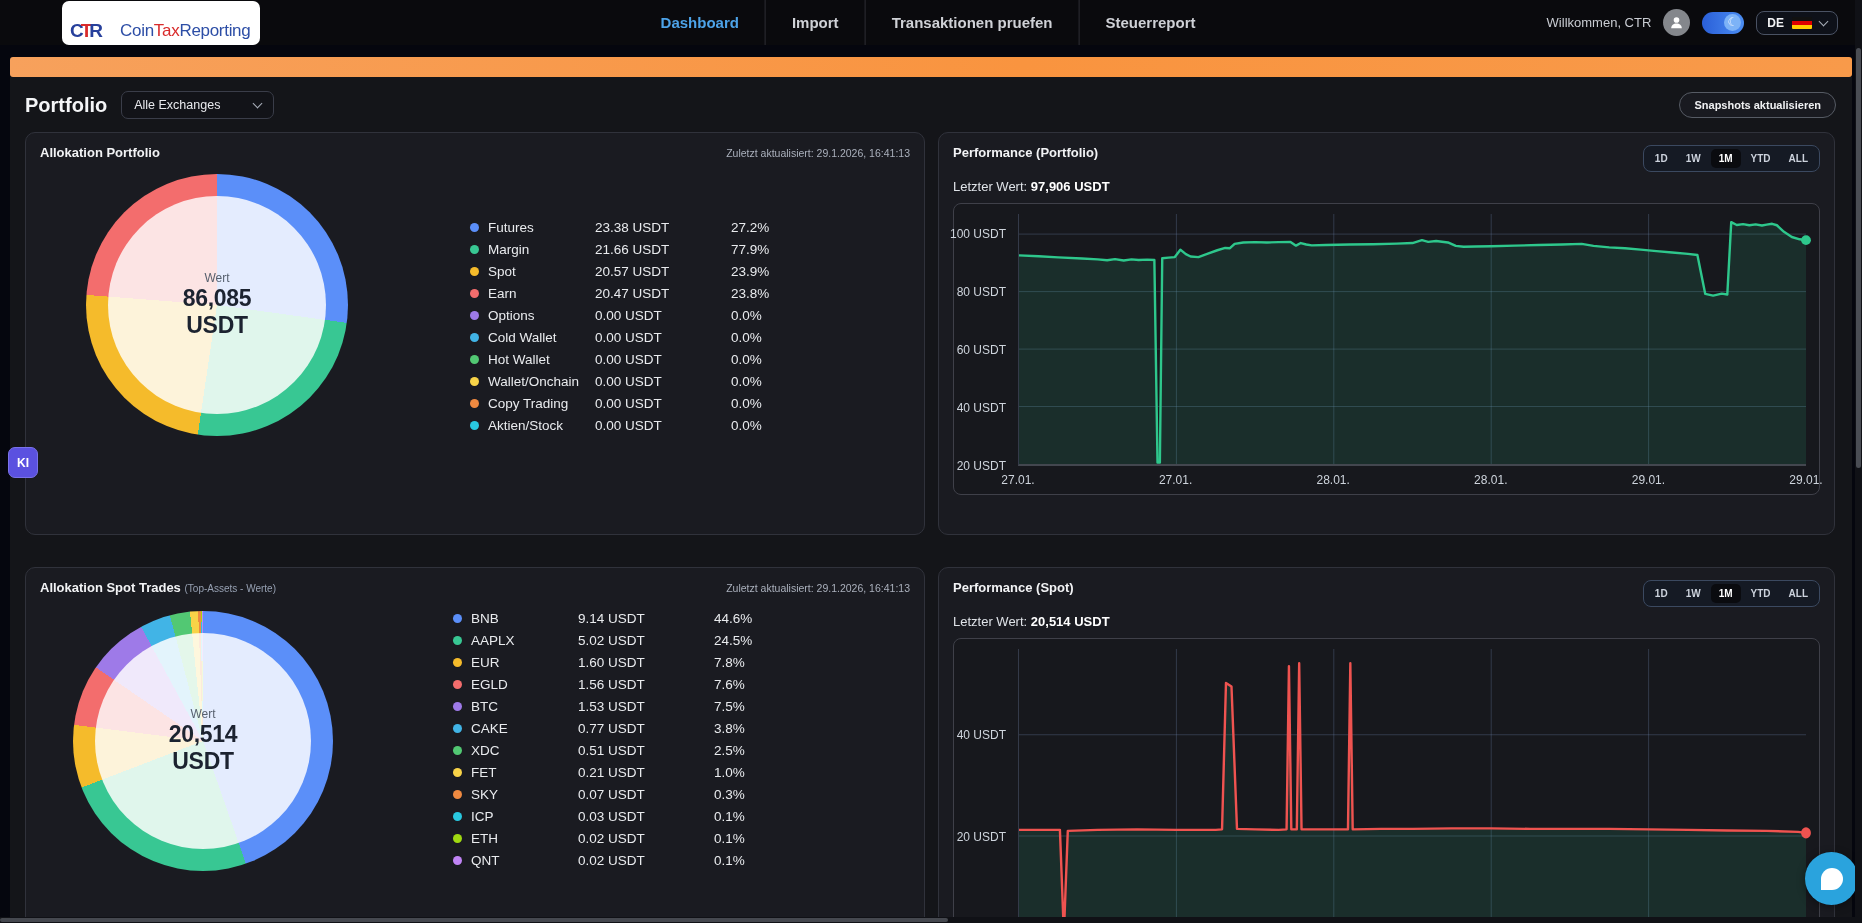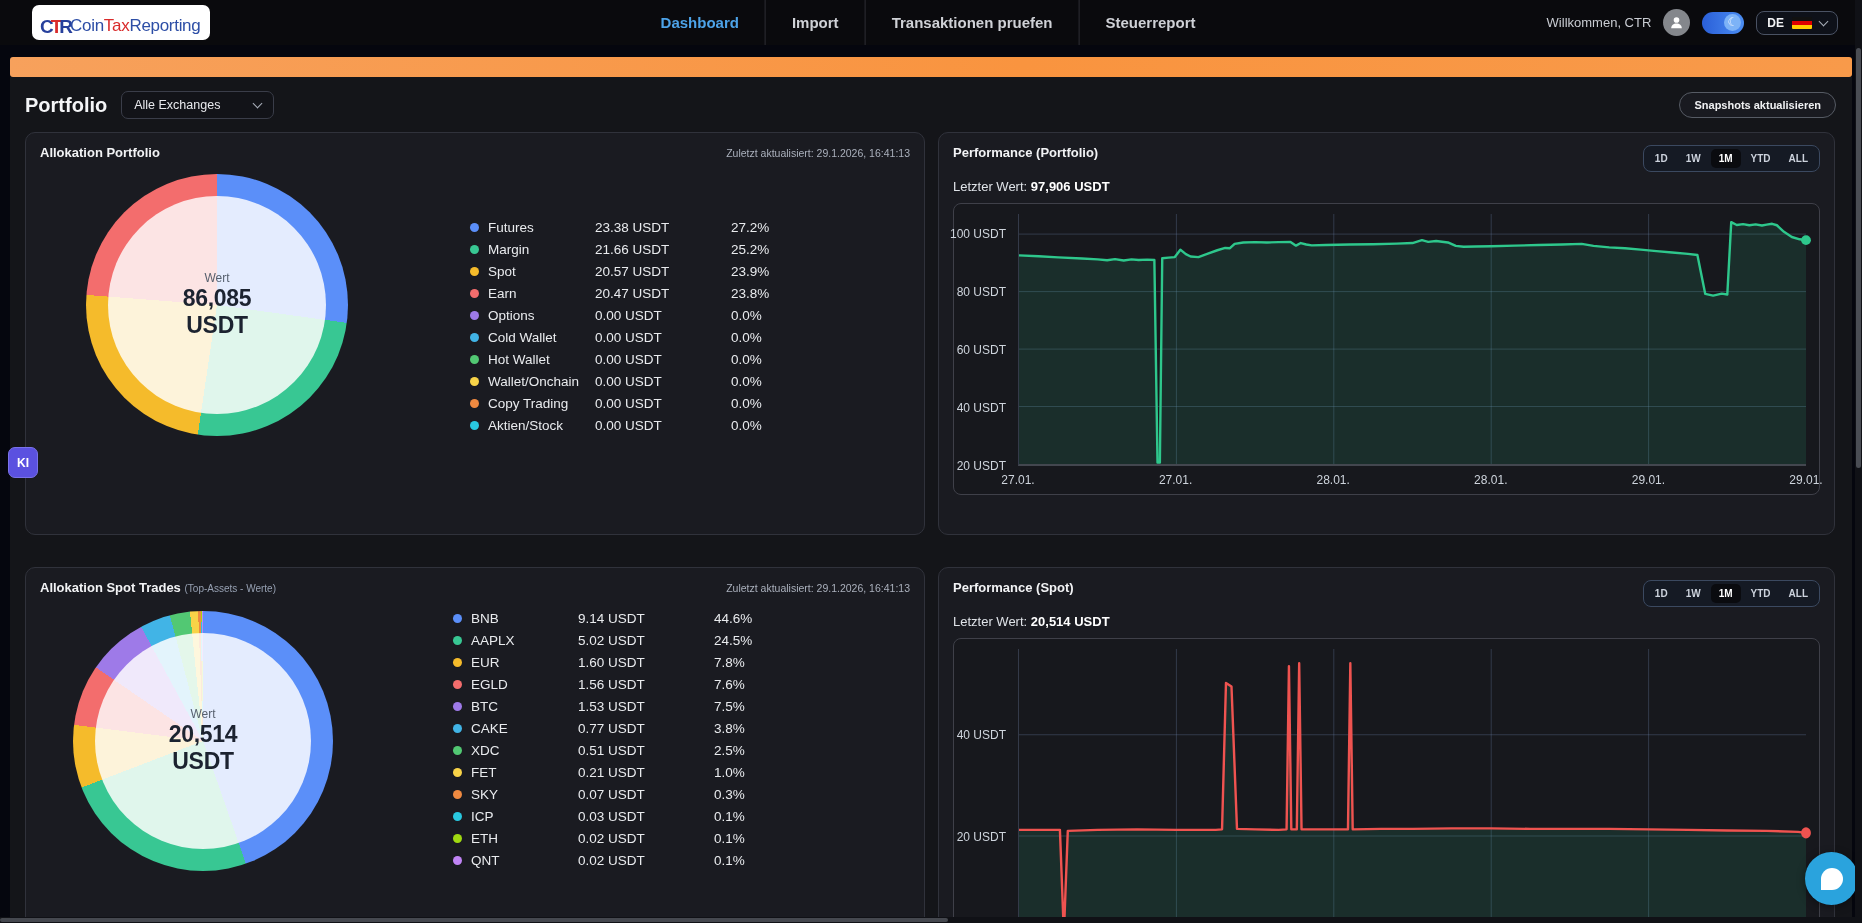--- a/index.html
+++ b/index.html
@@ -2,21 +2,21 @@
 <html><head>
 <meta charset="utf-8">
 <style>
   html,body{margin:0;padding:0;background:#04050b;}
   *{box-sizing:border-box;}
   .screen{position:relative;width:1862px;height:923px;overflow:hidden;
           font-family:"Liberation Sans","DejaVu Sans",sans-serif;color:#e8eaee;background:#05060e;}
 
   
   .topbar{position:absolute;left:0;top:0;width:100%;height:45px;background:#0a0a0d;display:flex;align-items:center;}
-  .logo-box{margin-left:32px;background:#fff;border-radius:7px;padding:11px 10px 4px 8px;display:flex;align-items:center;gap:0;}
+  .logo-box{margin-left:62px;background:#fff;border-radius:7px;padding:20px 10px 4px 8px;display:flex;align-items:center;gap:20px;}
   .logo-glyph{font-weight:bold;font-size:19px;letter-spacing:-3px;line-height:1;}
   .logo-glyph .lg-c,.logo-glyph .lg-r{color:#27409c;}
   .logo-glyph .lg-t{color:#d92b2b;}
   .logo-text{font-size:17px;font-weight:500;letter-spacing:-0.3px;}
   .logo-text .lt-coin,.logo-text .lt-rep{color:#2d4ea6;}
   .logo-text .lt-tax{color:#d92b2b;}
   .main-nav{position:absolute;left:50%;top:0;height:45px;transform:translateX(-50.5%);display:flex;align-items:center;}
   .nav-item{background:none;border:none;cursor:pointer;font-family:inherit;font-size:15px;font-weight:bold;color:#cfd1d6;padding:0 26px;height:45px;}
   .nav-item.active{color:#4da3e8;}
   .nav-sep{width:1px;height:45px;background:#2e2e34;display:inline-block;}
@@ -172,21 +172,21 @@
               <div class="lrow">
                 <span class="ldot" style="background:#5b8ff9"></span>
                 <span class="llab">Futures</span>
                 <span class="lval">23.38 USDT</span>
                 <span class="lpct">27.2%</span>
               </div>
               <div class="lrow">
                 <span class="ldot" style="background:#38c793"></span>
                 <span class="llab">Margin</span>
                 <span class="lval">21.66 USDT</span>
-                <span class="lpct">25.2%</span>
+                <span class="lpct">77.9%</span>
               </div>
               <div class="lrow">
                 <span class="ldot" style="background:#f5bb2b"></span>
                 <span class="llab">Spot</span>
                 <span class="lval">20.57 USDT</span>
                 <span class="lpct">23.9%</span>
               </div>
               <div class="lrow">
                 <span class="ldot" style="background:#f36d6d"></span>
                 <span class="llab">Earn</span>

